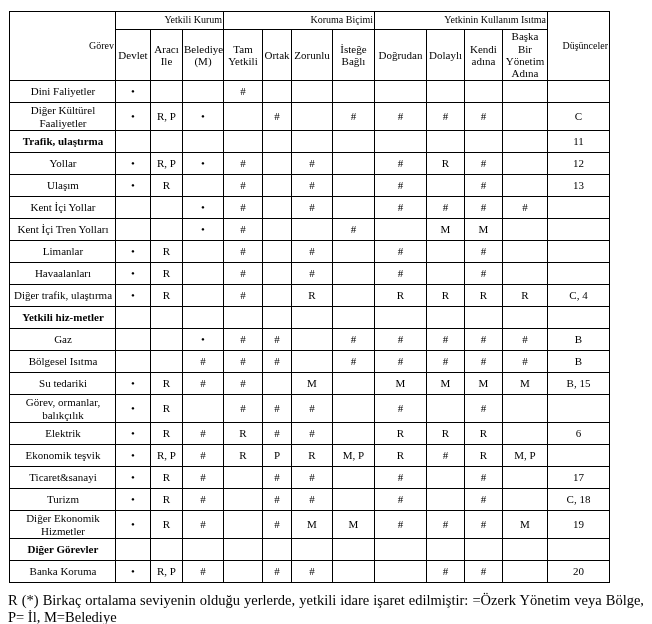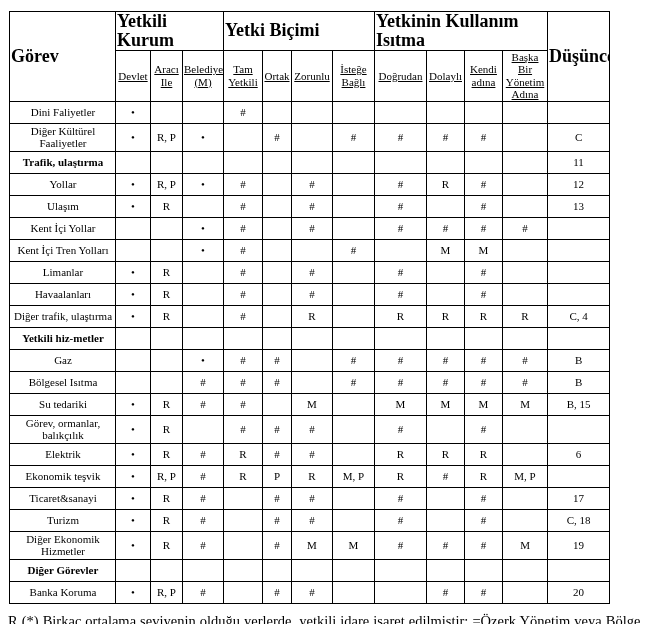--- a/index.html
+++ b/index.html
@@ -22,40 +22,39 @@
     table-layout: fixed;
     margin: 11px 0 0 9px;
     width: 600px;
   }
   table.grid th, table.grid td {
     border: 1px solid #000;
     padding: 0 1px;
     overflow: hidden;
   }
   tr.group-row th {
-    font-weight: bold;
-    font-size: 18px;
+    font-weight: normal;
+    font-size: 10px;
     height: 17px;
-    text-align: left;
+    text-align: right;
     vertical-align: middle;
     line-height: 1.05;
   }
   th.span-both {
     vertical-align: top;
     padding-top: 2px;
   }
   tr.sub-row th.subhead {
     font-weight: normal;
     font-size: 11px;
     height: 50px;
     text-align: center;
     vertical-align: middle;
     line-height: 1.12;
     padding: 0 1px;
-    text-decoration: underline;
   }
   tbody td {
     font-size: 11px;
     height: 19px;
     line-height: 1.14;
   }
   tbody td.label {
     text-align: center;
     padding: 1px 2px 1px 3px;
     vertical-align: middle;
@@ -99,21 +98,21 @@
       <col style="width:52px">
       <col style="width:38px">
       <col style="width:38px">
       <col style="width:45px">
       <col style="width:62px">
     </colgroup>
     <thead>
       <tr class="group-row">
         <th rowspan="2" class="span-both">Görev</th>
         <th colspan="3">Yetkili Kurum</th>
-        <th colspan="4">Yetki Biçimi</th>
+        <th colspan="4">Koruma Biçimi</th>
         <th colspan="4">Yetkinin Kullanım Isıtma</th>
         <th rowspan="2" class="span-both">Düşünceler</th>
       </tr>
       <tr class="sub-row">
           <th class="subhead">Devlet</th>
           <th class="subhead">Aracı Ile</th>
           <th class="subhead">Belediye (M)</th>
           <th class="subhead">Tam Yetkili</th>
           <th class="subhead">Ortak</th>
           <th class="subhead">Zorunlu</th>

